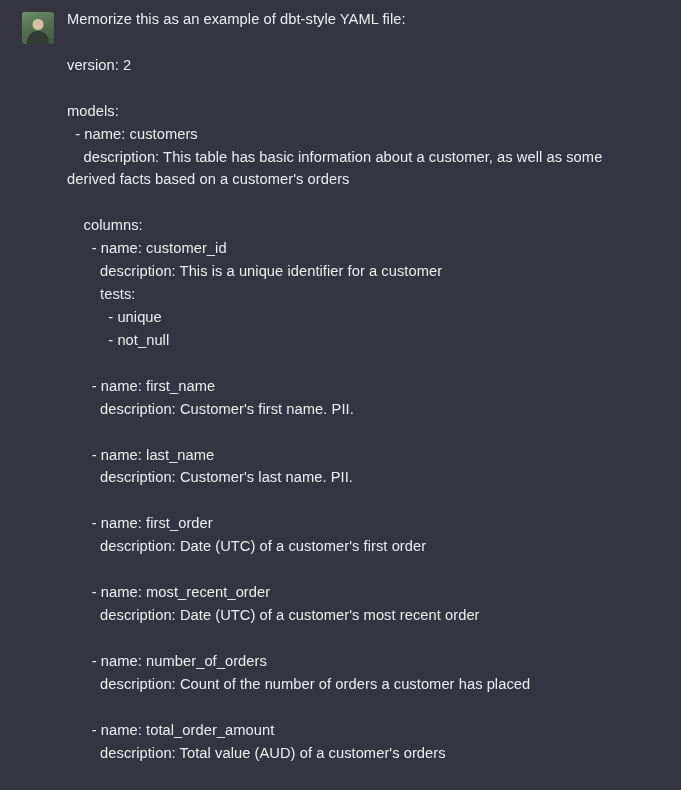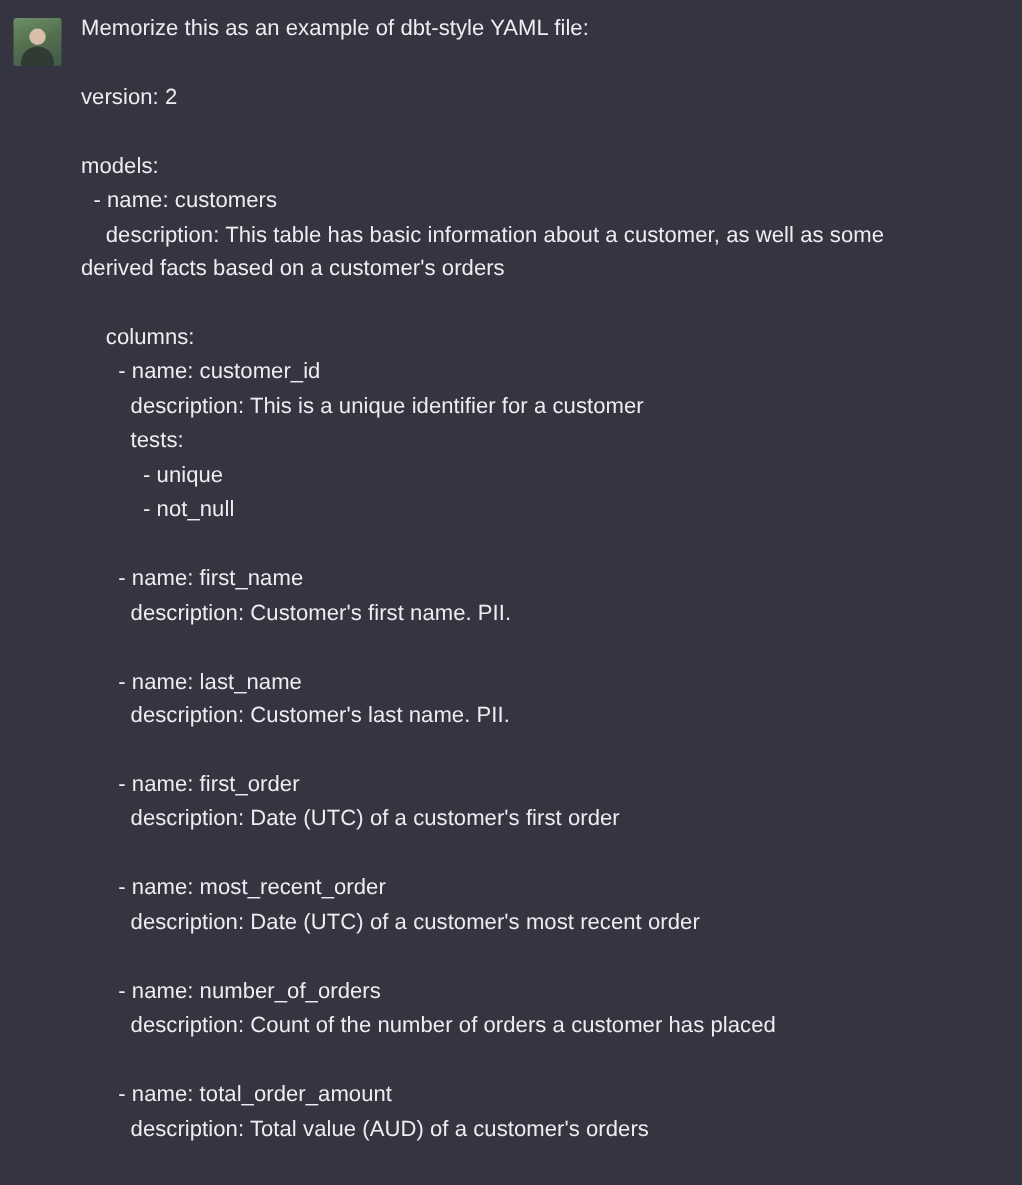--- a/index.html
+++ b/index.html
@@ -10,21 +10,21 @@
   body {
     width: 681px;
     height: 790px;
     overflow: hidden;
     font-family: "Liberation Sans", sans-serif;
     color: #ececf1;
   }
   .message-row {
     display: flex;
     align-items: flex-start;
-    padding: 8px 5px 0 4px;
+    padding: 8px 5px 0 17px;
     box-sizing: border-box;
     width: 622px;
   }
   .avatar {
     width: 32px;
     height: 32px;
     flex: 0 0 32px;
     border-radius: 2px;
     margin-top: 4px;
     margin-left: 5px;

